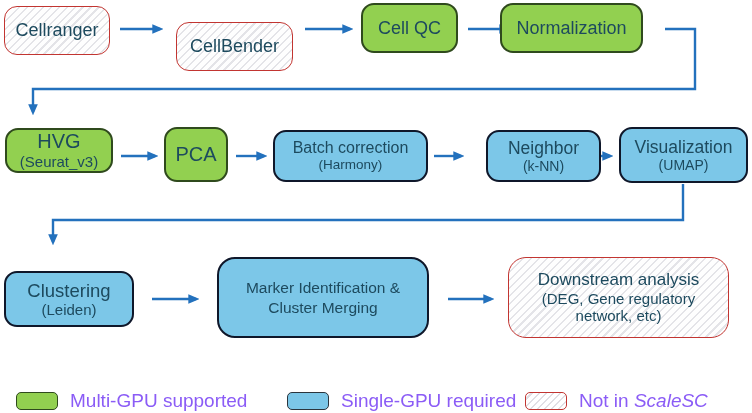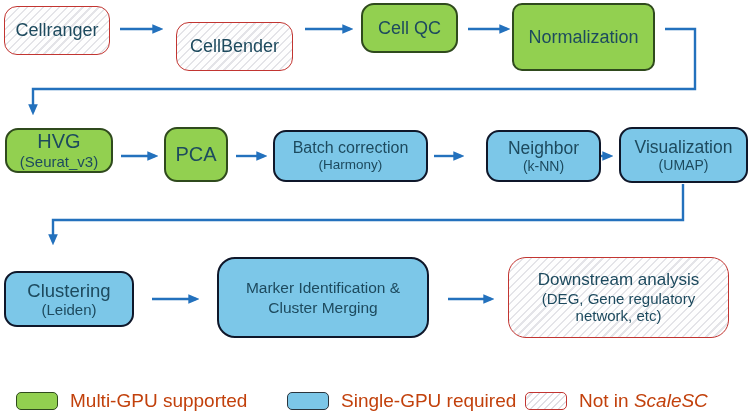--- a/index.html
+++ b/index.html
@@ -24,21 +24,21 @@
   }
   .r18{border-radius:18px;}
   .legend-item{position:absolute;z-index:2;display:flex;align-items:center;gap:12px;height:22px;}
   .swatch{width:42px;height:18px;border-radius:5px;flex:0 0 auto;box-sizing:border-box;}
   .swatch-green{background:#92d050;border:1.7px solid #2f4a1d;}
   .swatch-blue{background:#7cc7e8;border:1.7px solid #2b353d;}
   .swatch-hatch{
     background:repeating-linear-gradient(135deg,#ffffff 0px,#ffffff 3.5px,#e0dfe4 3.5px,#e0dfe4 5px);
     border:1.4px solid #c23531;
   }
-  .legend-label{font-size:19px;color:#c2410c;white-space:nowrap;}
+  .legend-label{font-size:19px;color:#8b5cf6;white-space:nowrap;}
 </style>
 </head>
 <body>
 
 <div class="canvas">
 
   <svg class="arrow-layer" width="752" height="413" viewBox="0 0 752 413">
     <defs>
       <marker id="ah" markerWidth="4.6" markerHeight="4" refX="3.2" refY="2" orient="auto">
         <path d="M0,0 L4.6,2 L0,4 Z" fill="#2371bd"></path>
@@ -61,21 +61,21 @@
 
   <div class="node hatched" style="left:4px;top:6px;width:106px;height:49px;">
     <span class="lbl" style="font-size:18px;">Cellranger</span>
   </div>
   <div class="node hatched" style="left:176px;top:22px;width:117px;height:49px;">
     <span class="lbl" style="font-size:18px;">CellBender</span>
   </div>
   <div class="node green" style="left:361px;top:3px;width:97px;height:50px;">
     <span class="lbl" style="font-size:18px;">Cell QC</span>
   </div>
-  <div class="node green" style="left:512px;top:3px;width:143px;height:68px;border-radius:10px;">
+  <div class="node green" style="left:500px;top:3px;width:143px;height:50px;">
     <span class="lbl" style="font-size:18px;">Normalization</span>
   </div>
 
   <div class="node green" style="left:5px;top:128px;width:108px;height:45px;">
     <span class="lbl" style="font-size:20px;">HVG</span>
     <span class="sub" style="font-size:15px;">(Seurat_v3)</span>
   </div>
   <div class="node green" style="left:164px;top:127px;width:64px;height:55px;">
     <span class="lbl" style="font-size:20px;">PCA</span>
   </div>

